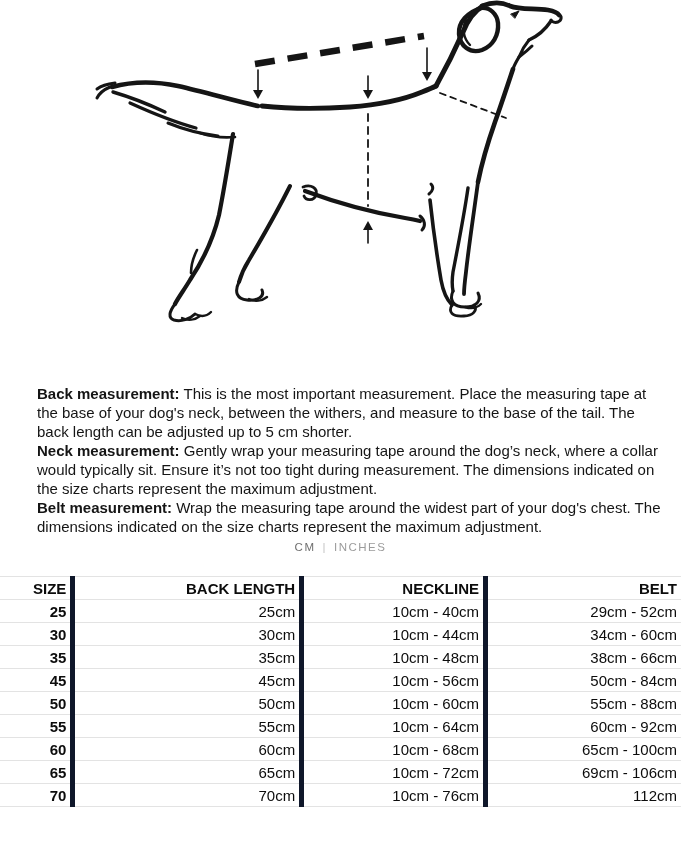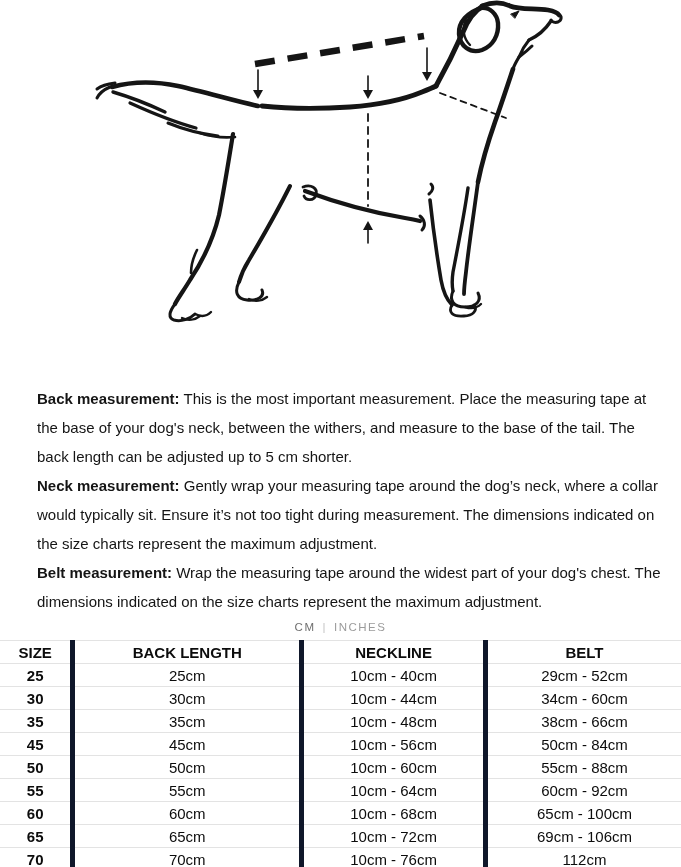--- a/index.html
+++ b/index.html
@@ -4,38 +4,38 @@
 <style>
   html,body{margin:0;padding:0;}
   body{
     width:681px;height:867px;overflow:hidden;background:#ffffff;
     font-family:"Liberation Sans", sans-serif;color:#111;
   }
   .illustration{position:relative;width:681px;height:374px;}
   .illustration svg{position:absolute;left:0;top:0;}
   .instructions{
     margin:10px 32px 0 37px;width:628px;
-    font-size:15px;line-height:29px;color:#151515;
+    font-size:15px;line-height:19px;color:#151515;
   }
   .instructions p{margin:0;}
   .instructions strong{font-weight:700;}
   .unit-toggle{
-    text-align:center;margin:4px 0 6px 0;
+    text-align:center;margin:4px 0 22px 0;
     font-size:11.5px;letter-spacing:1.5px;line-height:14px;
     user-select:none;
   }
   .unit-toggle .cm{color:#6f6f6f;cursor:pointer;}
   .unit-toggle .divider{color:#c4c4c4;margin:0 7px;}
   .unit-toggle .inches{color:#9b9b9b;cursor:pointer;}
   table.size-table{
     width:681px;border-collapse:collapse;table-layout:fixed;
     font-size:15px;color:#0c0c0c;
   }
   table.size-table th, table.size-table td{
-    height:22px;padding:0 4px;text-align:center;vertical-align:middle;
+    height:22px;padding:0 4px;text-align:right;vertical-align:middle;
     border-bottom:1px solid #e3e3e3;
   }
   table.size-table thead th{border-top:1px solid #e3e3e3;font-weight:700;}
   table.size-table th + th, table.size-table td + td{border-left:5px solid #0f172a;}
   table.size-table td.size-col{font-weight:700;}
 </style>
 </head>
 <body>
 
 <div class="illustration">

